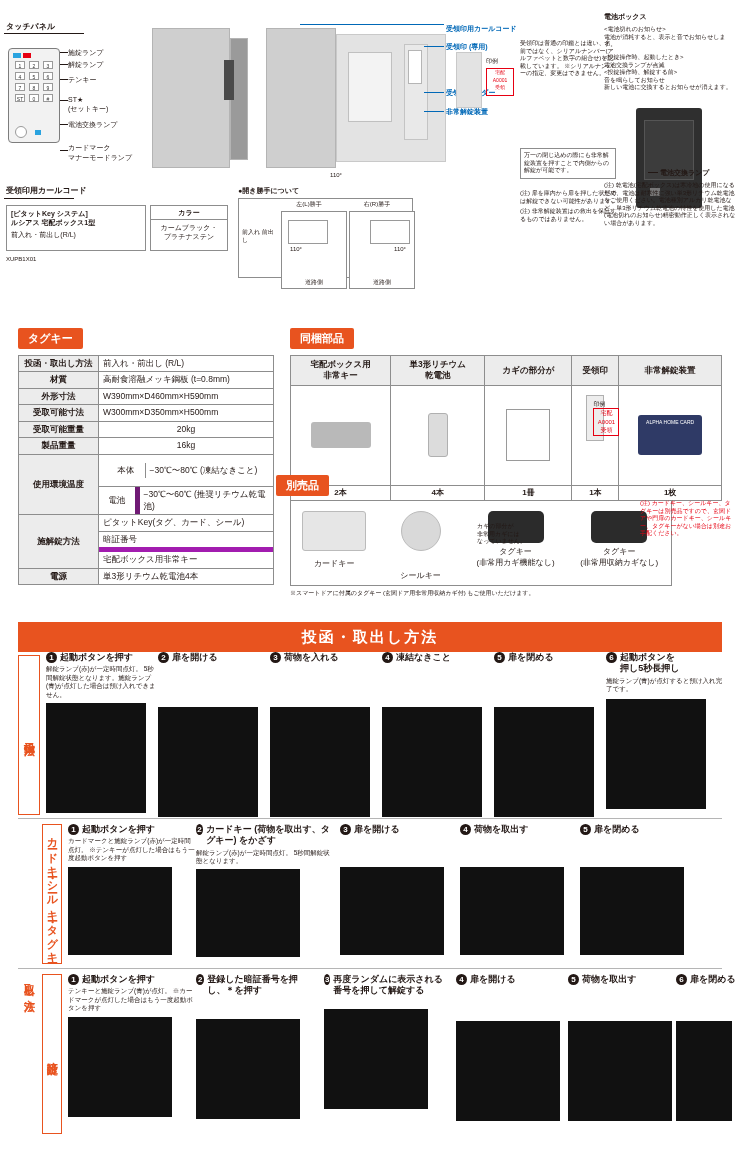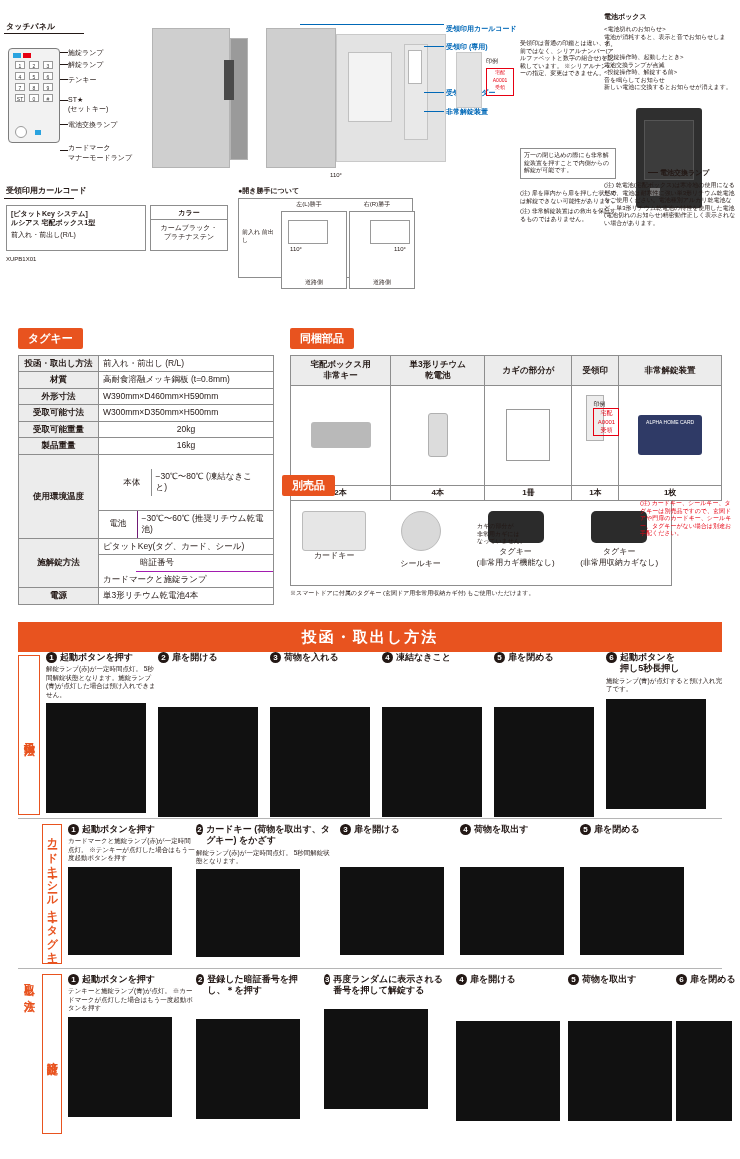--- a/index.html
+++ b/index.html
@@ -251,49 +251,49 @@
     <tr>
       <td class="hd">受取可能重量</td>
       <td style="text-align:center;">20kg</td>
     </tr>
     <tr>
       <td class="hd">製品重量</td>
       <td style="text-align:center;">16kg</td>
     </tr>
     <tr>
       <td class="hd" rowspan="2">使用環境温度</td>
-      <td style="padding:14px;">
+      <td style="padding:8px;">
         <table style="width:100%; border-collapse:collapse;">
           <tbody>
                 <tr>
             <td style="border:none; border-right:1px solid #8d8d8d; width:38px; text-align:center; padding:2px;">本体</td>
             <td style="border:none; padding:2px 4px;">−30℃〜80℃ (凍結なきこと)</td>
           </tr>
         </tbody>
             </table>
       </td>
     </tr>
     <tr>
       <td style="padding:0;">
         <table style="width:100%; border-collapse:collapse;">
           <tbody>
                 <tr>
-            <td style="border:none; border-right:1px solid #701a75; width:38px; text-align:center; padding:2px;">電池</td>
+            <td style="border:none; border-right:5px solid #701a75; width:38px; text-align:center; padding:2px;">電池</td>
             <td style="border:none; padding:2px 4px;">−30℃〜60℃ (推奨リチウム乾電池)</td>
           </tr>
         </tbody>
             </table>
       </td>
     </tr>
     <tr>
       <td class="hd">施解錠方法</td>
       <td style="padding:0;">
         <div style="padding:2px 4px; border-bottom:1px solid #8d8d8d;">ピタットKey(タグ、カード、シール)</div>
-        <div style="padding:2px 4px; border-bottom:1px solid #a21caf;margin-left:37px;">暗証番号</div>
-        <div style="padding:2px 4px;">カードマークと施錠ランプ</div>
+        <div style="padding:2px 4px; border-bottom:5px solid #a21caf;">暗証番号</div>
+        <div style="padding:2px 4px;">宅配ボックス用非常キー</div>
       </td>
     </tr>
     <tr>
       <td class="hd">電源</td>
       <td>単3形リチウム乾電池4本</td>
     </tr>
   </tbody>
     </table>
 
   <div class="abs" style="left:290px; top:328px;">
@@ -336,32 +336,32 @@
         <td class="qty">2本</td>
         <td class="qty">4本</td>
         <td class="qty">1冊</td>
         <td class="qty">1本</td>
         <td class="qty">1枚</td>
       </tr>
     </tbody>
       </table>
   </div>
 
-  <div class="abs" style="left:282px; top:475px;">
+  <div class="abs" style="left:276px; top:475px;">
     <span class="sec-title">別売品</span>
   </div>
   <div class="abs opt-box" style="left:290px; top:500px; width:382px; height:86px;">
     <div style="display:flex; height:100%;">
       <div class="opt-item" style="flex:1; padding-top:10px;">
         <div style="width:64px;height:40px;margin:0 auto;background:#e6e6e6;border:1px solid #bbb;border-radius:3px;"></div>
-        <div style="margin-top:0; white-space:pre-line;font-family:Liberation Serif, serif;">カードキー</div>
+        <div style="margin-top:8px; white-space:pre-line;font-family:Liberation Serif, serif;">カードキー</div>
       </div>
       <div class="opt-item" style="flex:1; padding-top:10px;">
         <div style="width:40px;height:40px;margin:0 auto;background:#d9d9d9;border-radius:50%;border:1px solid #bbb;"></div>
-        <div style="margin-top:8px; white-space:pre-line;font-family:Liberation Mono, monospace;">シールキー</div>
+        <div style="margin-top:20px; white-space:pre-line;font-family:Liberation Mono, monospace;">シールキー</div>
       </div>
       <div class="opt-item" style="flex:1.2; padding-top:10px;">
         <div style="width:56px;height:32px;margin:0 auto;background:#2b2b2b;border-radius:5px;"></div>
         <div style="margin-top:4px; white-space:pre-line;">タグキー
 (非常用カギ機能なし)</div>
       </div>
       <div class="opt-item" style="flex:1.2; padding-top:10px;">
         <div style="width:56px;height:32px;margin:0 auto;background:#2b2b2b;border-radius:5px;"></div>
         <div style="margin-top:4px; white-space:pre-line;">タグキー
 (非常用収納カギなし)</div>

